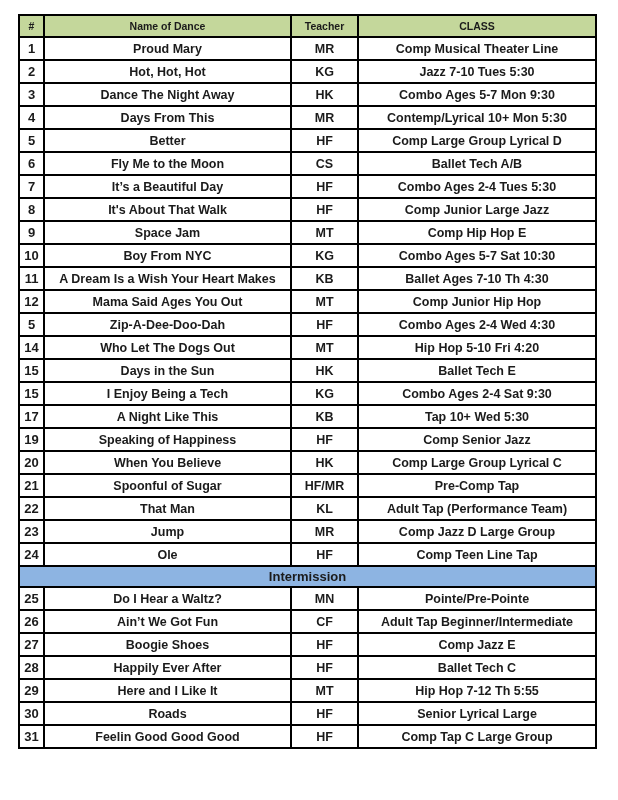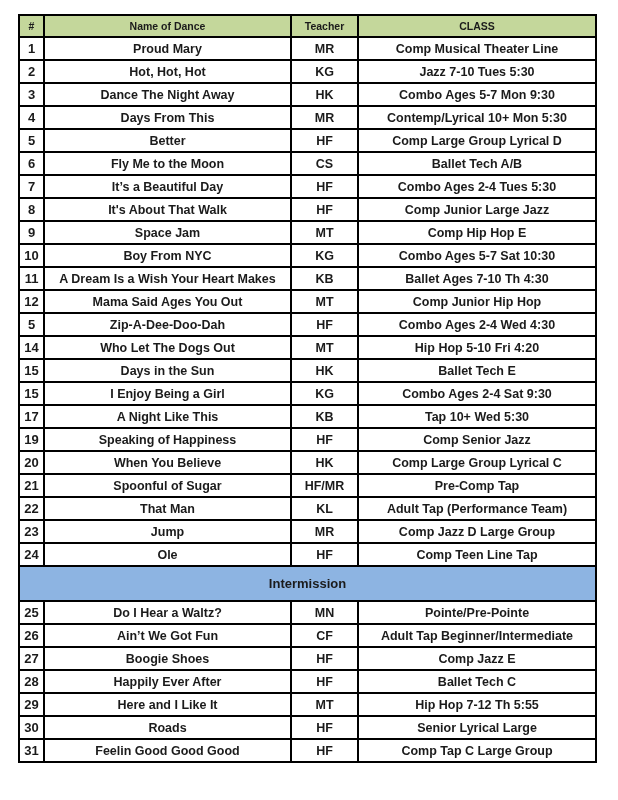--- a/index.html
+++ b/index.html
@@ -33,21 +33,21 @@
     white-space: nowrap;
   }
   thead tr { height: 22px; }
   thead th {
     background: var(--header-bg, #C4D79B);
     font-size: 10.5px;
   }
   tbody tr.data-row { height: 23px; }
   tbody td { font-size: 12.5px; }
   td.num-cell { font-size: 13px; }
-  tr.intermission-row { height: 35px; }
+  tr.intermission-row { height: 21px; }
   tr.intermission-row td {
     background: var(--intermission-bg, #8DB4E2);
     font-size: 13px;
   }
 </style>
 </head>
 <body>
 
 <div class="page">
   <table class="program">
@@ -151,21 +151,21 @@
     <td>Hip Hop 5-10 Fri 4:20</td>
   </tr>
         <tr class="data-row">
     <td class="num-cell">15</td>
     <td>Days in the Sun</td>
     <td>HK</td>
     <td>Ballet Tech E</td>
   </tr>
         <tr class="data-row">
     <td class="num-cell">15</td>
-    <td>I Enjoy Being a Girl</td>
+    <td>I Enjoy Being a Tech</td>
     <td>KG</td>
     <td>Combo Ages 2-4 Sat 9:30</td>
   </tr>
         <tr class="data-row">
     <td class="num-cell">17</td>
     <td>A Night Like This</td>
     <td>KB</td>
     <td>Tap 10+ Wed 5:30</td>
   </tr>
         <tr class="data-row">

